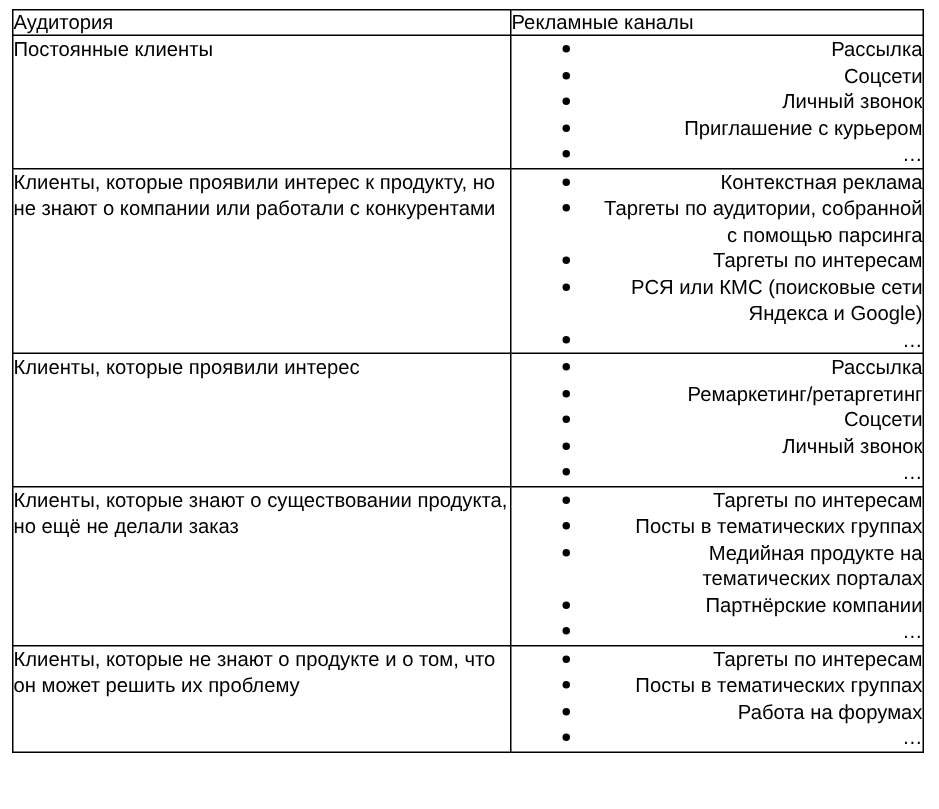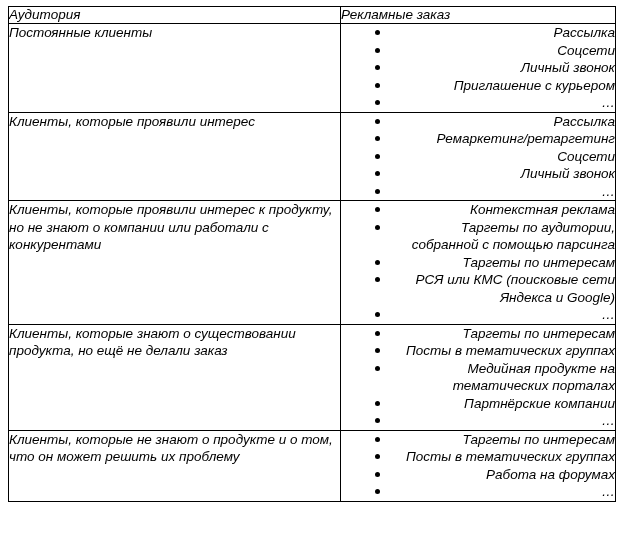--- a/index.html
+++ b/index.html
@@ -12,21 +12,20 @@
     height: 539px;
     font-family: "Liberation Sans", sans-serif;
     color: #000000;
     overflow: hidden;
   }
   #page {
     position: relative;
     width: 626px;
     height: 417px;
     background: #ffffff;
-    font-style: italic;
   }
   table.audience-table {
     position: absolute;
     left: 8px;
     top: 6px;
     width: 607px;
     border-collapse: collapse;
     table-layout: fixed;
     background: #ffffff;
   }
@@ -93,21 +92,21 @@
 
 <div id="page">
   <table class="audience-table">
     <colgroup>
       <col class="col-audience">
       <col class="col-channels">
     </colgroup>
     <thead>
       <tr>
         <th class="hdr-cell">Аудитория</th>
-        <th class="hdr-cell">Рекламные заказ</th>
+        <th class="hdr-cell">Рекламные каналы</th>
       </tr>
     </thead>
     <tbody id="table-body">
         <tr>
           <td class="aud-cell">
             <span class="aud-text">Постоянные клиенты</span>
           </td>
           <td class="chan-cell">
             <ul class="channel-list">
               <li>
@@ -128,68 +127,68 @@
               </li>
               <li>
                 <span class="bullet-icon"></span>
                 <span class="chan-text">…</span>
               </li>
             </ul>
           </td>
         </tr>
         <tr>
           <td class="aud-cell">
+            <span class="aud-text">Клиенты, которые проявили интерес к продукту, но не знают о компании или работали с конкурентами</span>
+          </td>
+          <td class="chan-cell">
+            <ul class="channel-list">
+              <li>
+                <span class="bullet-icon"></span>
+                <span class="chan-text">Контекстная реклама</span>
+              </li>
+              <li>
+                <span class="bullet-icon"></span>
+                <span class="chan-text">Таргеты по аудитории, собранной с помощью парсинга</span>
+              </li>
+              <li>
+                <span class="bullet-icon"></span>
+                <span class="chan-text">Таргеты по интересам</span>
+              </li>
+              <li>
+                <span class="bullet-icon"></span>
+                <span class="chan-text">РСЯ или КМС (поисковые сети Яндекса и Google)</span>
+              </li>
+              <li>
+                <span class="bullet-icon"></span>
+                <span class="chan-text">…</span>
+              </li>
+            </ul>
+          </td>
+        </tr>
+        <tr>
+          <td class="aud-cell">
             <span class="aud-text">Клиенты, которые проявили интерес</span>
           </td>
           <td class="chan-cell">
             <ul class="channel-list">
               <li>
                 <span class="bullet-icon"></span>
                 <span class="chan-text">Рассылка</span>
               </li>
               <li>
                 <span class="bullet-icon"></span>
                 <span class="chan-text">Ремаркетинг/ретаргетинг</span>
               </li>
               <li>
                 <span class="bullet-icon"></span>
                 <span class="chan-text">Соцсети</span>
               </li>
               <li>
                 <span class="bullet-icon"></span>
                 <span class="chan-text">Личный звонок</span>
-              </li>
-              <li>
-                <span class="bullet-icon"></span>
-                <span class="chan-text">…</span>
-              </li>
-            </ul>
-          </td>
-        </tr>
-        <tr>
-          <td class="aud-cell">
-            <span class="aud-text">Клиенты, которые проявили интерес к продукту, но не знают о компании или работали с конкурентами</span>
-          </td>
-          <td class="chan-cell">
-            <ul class="channel-list">
-              <li>
-                <span class="bullet-icon"></span>
-                <span class="chan-text">Контекстная реклама</span>
-              </li>
-              <li>
-                <span class="bullet-icon"></span>
-                <span class="chan-text">Таргеты по аудитории, собранной с помощью парсинга</span>
-              </li>
-              <li>
-                <span class="bullet-icon"></span>
-                <span class="chan-text">Таргеты по интересам</span>
-              </li>
-              <li>
-                <span class="bullet-icon"></span>
-                <span class="chan-text">РСЯ или КМС (поисковые сети Яндекса и Google)</span>
               </li>
               <li>
                 <span class="bullet-icon"></span>
                 <span class="chan-text">…</span>
               </li>
             </ul>
           </td>
         </tr>
         <tr>
           <td class="aud-cell">

